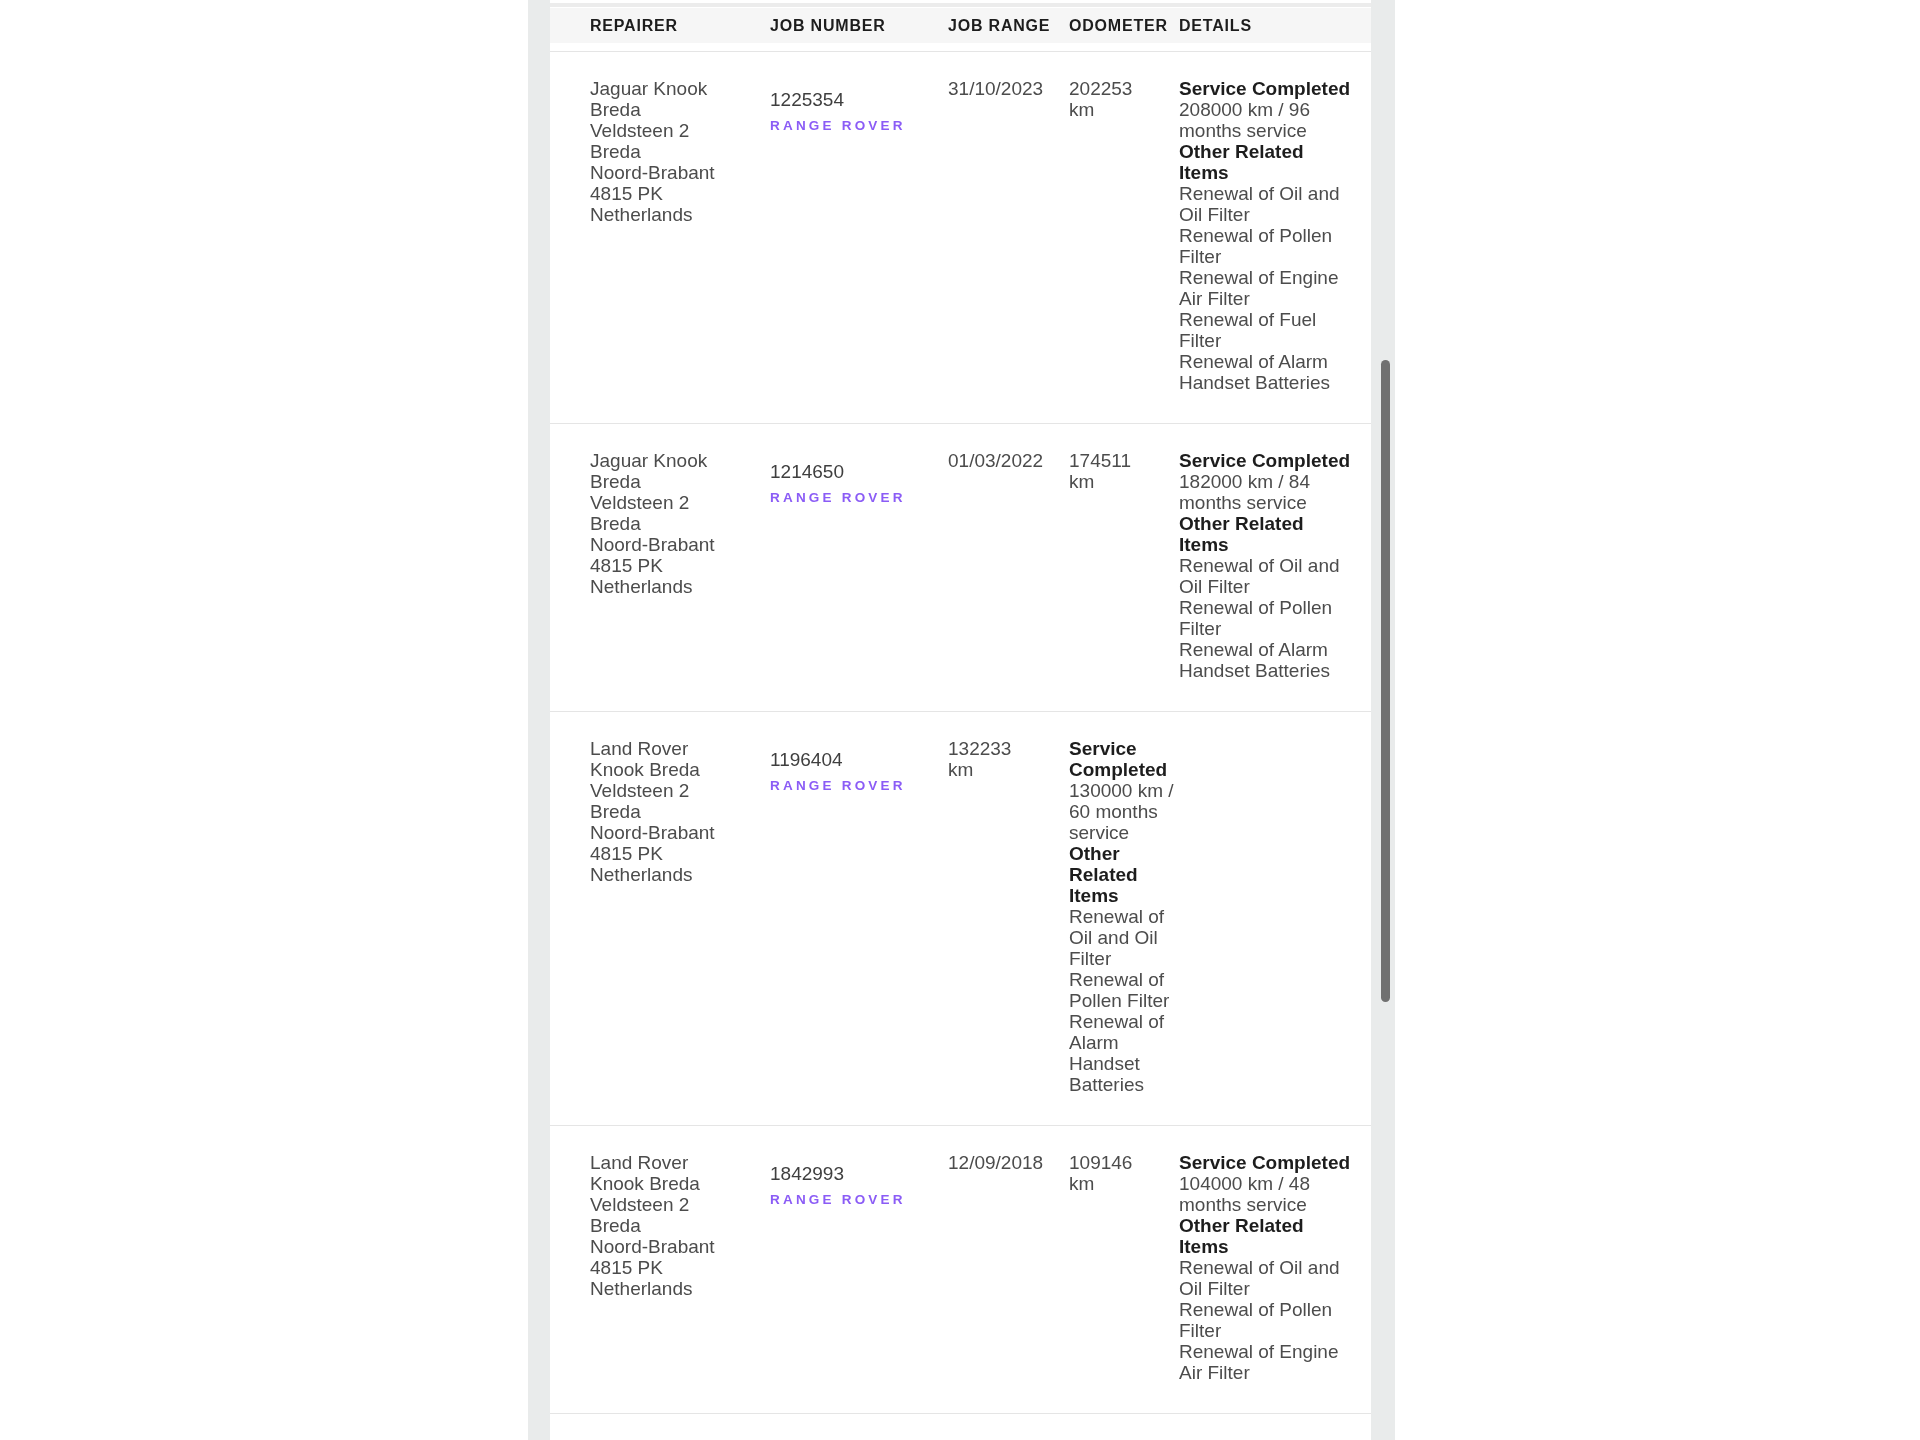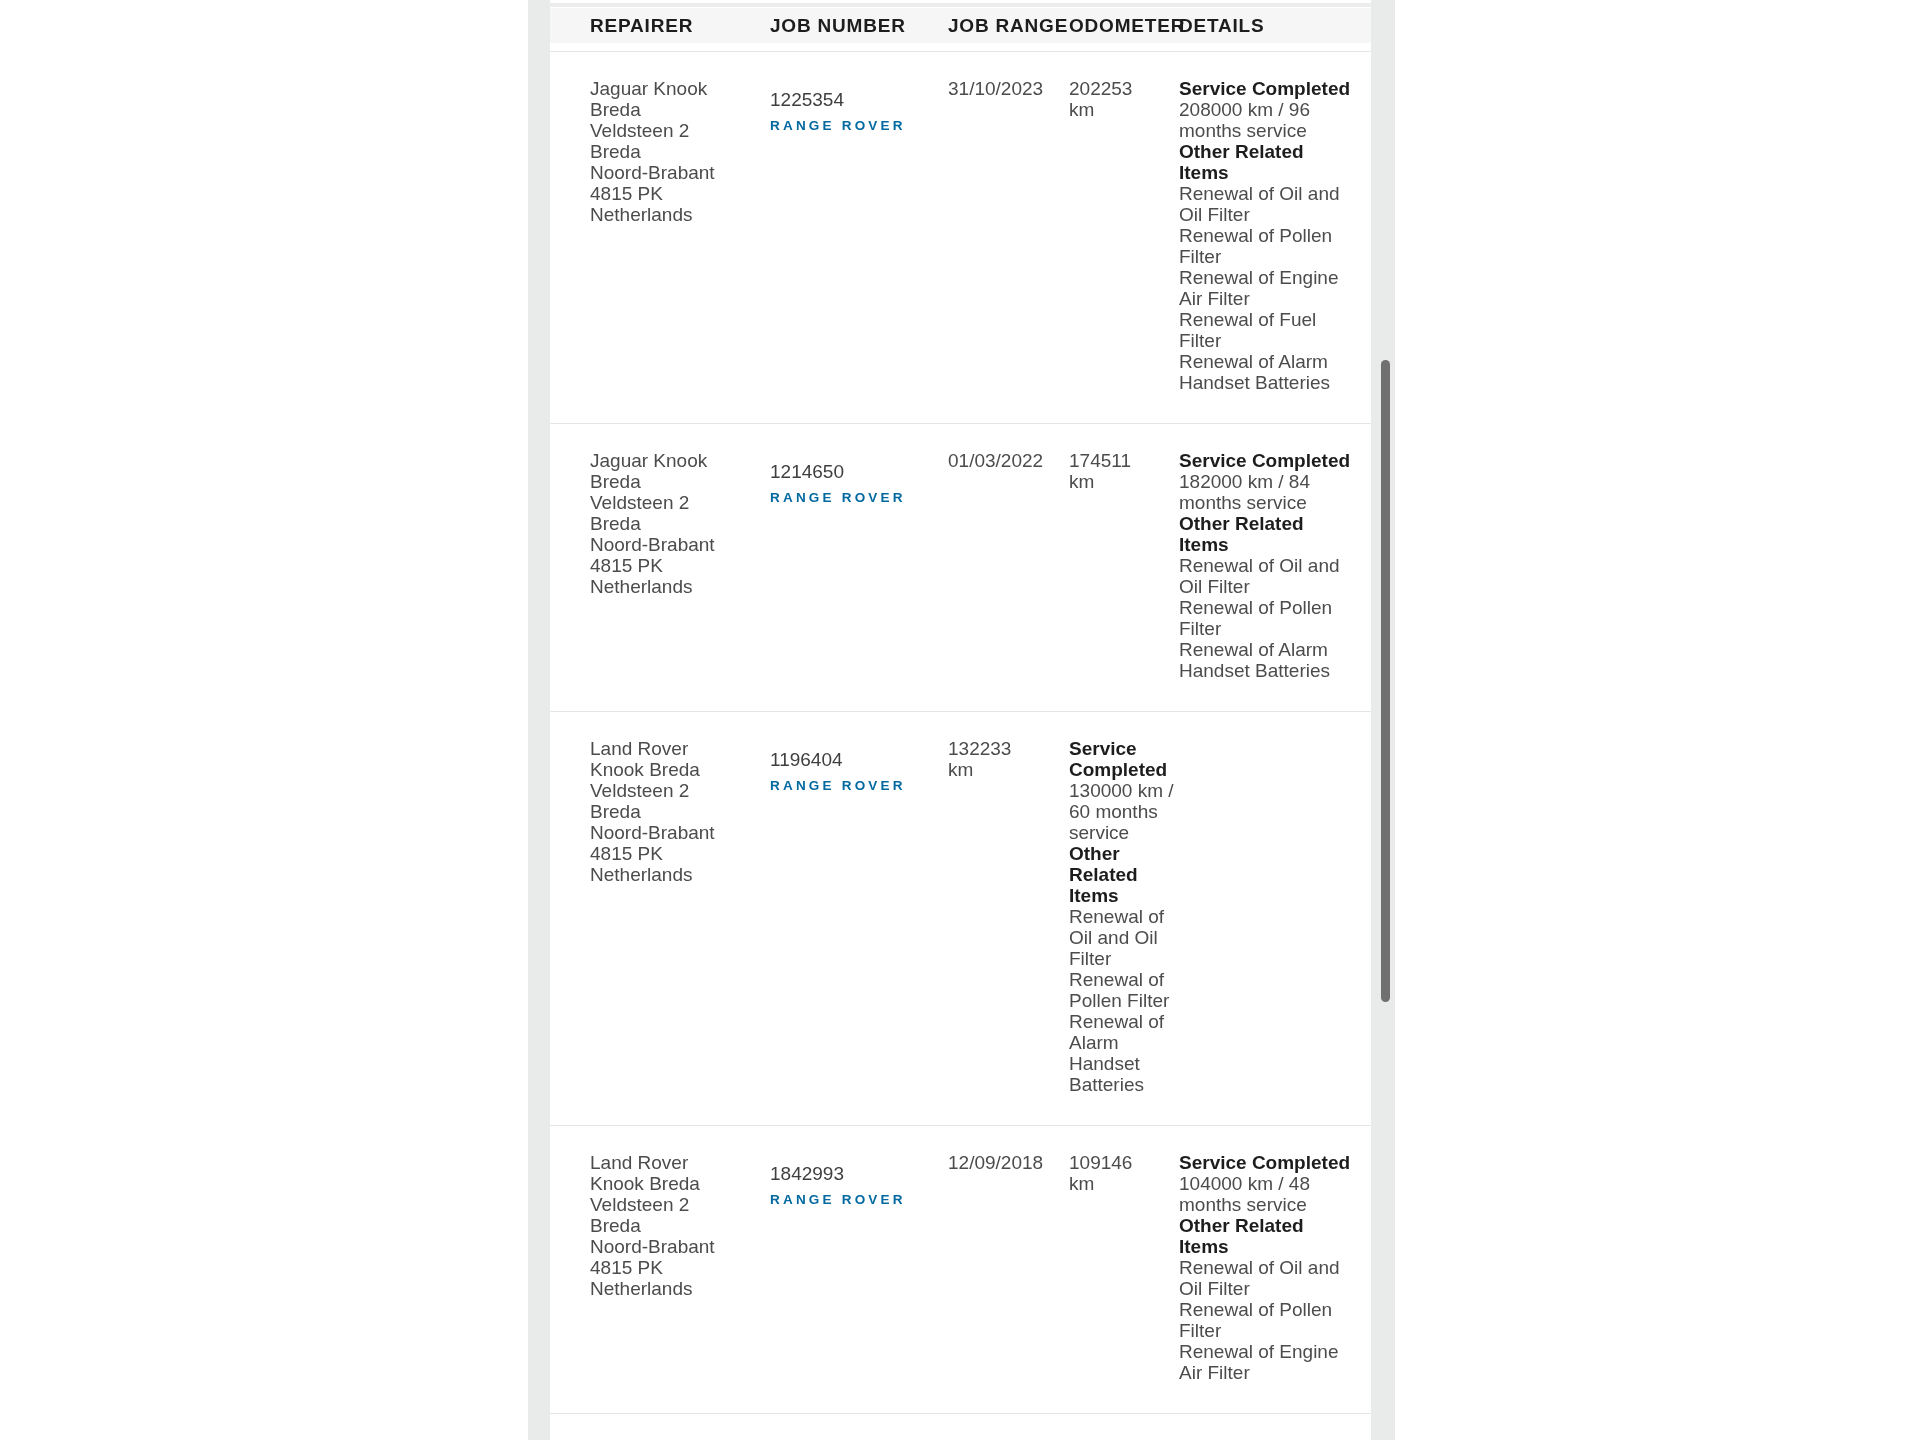--- a/index.html
+++ b/index.html
@@ -27,37 +27,37 @@
   .content{position:absolute;left:550px;top:8px;width:821px;}
   .grid-row{
     display:grid;
     grid-template-columns:180px 178px 121px 110px 1fr;
     padding-left:40px;padding-right:12px;
     box-sizing:border-box;
   }
   .header-row{
     height:35px;background:var(--header-bg);
     align-items:center;
-    font-size:19px;font-weight:bold;letter-spacing:0.8px;
+    font-size:16px;font-weight:bold;letter-spacing:0.8px;
     color:var(--text-dark);
   }
   .rows{margin-top:8px;}
   .row{
     border-top:1px solid var(--separator);
     padding-top:26px;padding-bottom:30px;
     font-size:19px;line-height:21px;color:var(--text);
   }
   .rows::after{content:"";display:block;border-top:1px solid var(--separator);}
   .cell{padding-right:14px;box-sizing:border-box;}
   .cell.repairer{max-width:160px;}
   .job-num{color:#3f3f3f;margin-top:11px;}
   .wordmark{
     margin-top:5px;
     font-size:13.5px;font-weight:800;letter-spacing:3.2px;
-    color:#0369a1;white-space:nowrap;
+    color:#8b5cf6;white-space:nowrap;
   }
   .cell.details{padding-right:4px;}
   .bold{font-weight:bold;color:var(--text-dark);}
 </style>
 </head>
 <body>
 
 <div class="top-line"></div>
 <div class="v-track left"></div>
 <div class="v-track right"></div>

